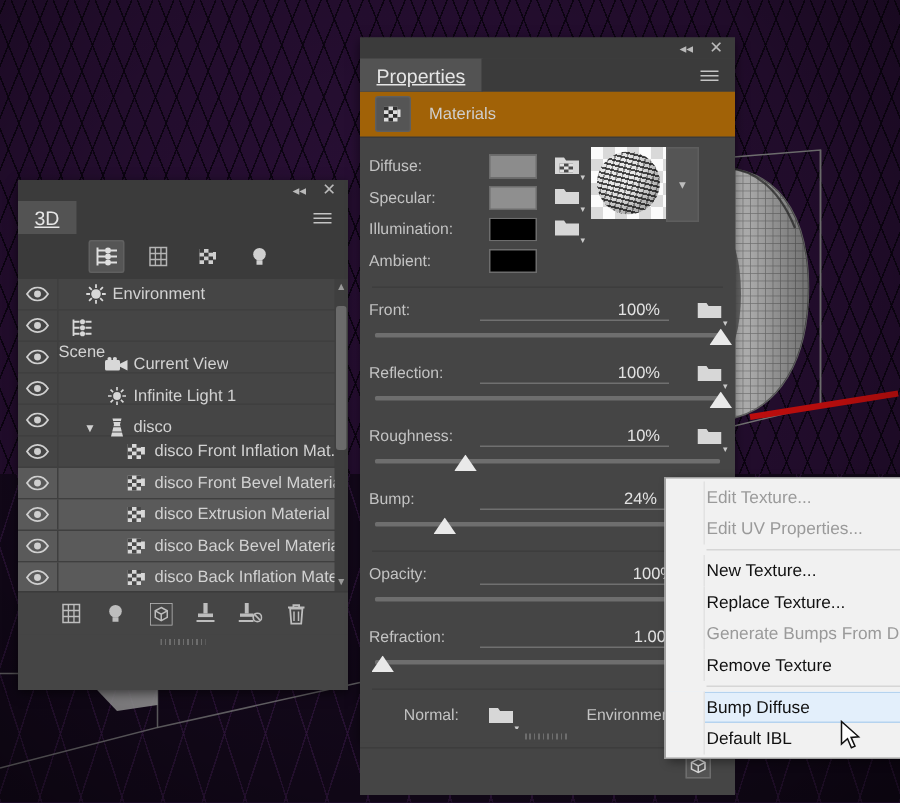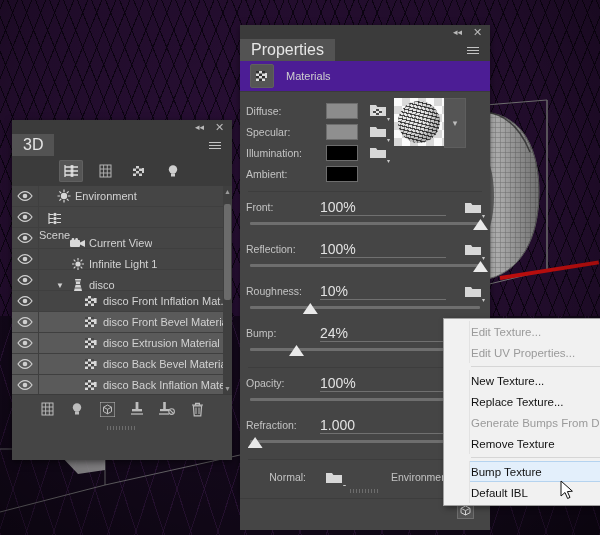--- a/index.html
+++ b/index.html
@@ -37,23 +37,24 @@
 
   
   .panel{position:absolute;background:#454545;box-shadow:0 2px 7px rgba(0,0,0,.55);}
   .panel-topbar{height:14px;background:#3b3b3b;position:relative;}
   .topbar-btn{
     position:absolute;top:1px;width:13px;height:12px;color:#b9b9b9;
     font-size:9px;line-height:12px;text-align:center;cursor:pointer;
   }
   .tabstrip{height:22px;background:#3b3b3b;position:relative;display:flex;align-items:stretch;}
   .tab{
-    background:#535353;color:#e6e6e6;font-size:16px;
+    background:#535353;color:#e6e6e6;font-size:13px;
     display:flex;align-items:center;padding:0 11px;border-right:1px solid #3b3b3b;
     cursor:pointer;
+    text-decoration:underline;
   }
   .tab-fill{flex:1;}
   .menu-burger{
     width:22px;display:flex;flex-direction:column;justify-content:center;
     align-items:center;gap:2px;cursor:pointer;padding-right:6px;
   }
   .menu-burger i{display:block;width:12px;height:1px;background:#c4c4c4;}
 
   
   #panel3d{left:12px;top:120px;width:220px;height:340px;background:#454545;}
@@ -91,21 +92,21 @@
     height:28px;background:#454545;display:flex;align-items:center;
     justify-content:center;gap:14px;border-top:1px solid #3b3b3b;
   }
   .btm-row .bi{width:16px;height:16px;display:flex;align-items:center;justify-content:center;cursor:pointer;}
   .grip{height:9px;background:#454545;display:flex;align-items:center;justify-content:center;}
   .grip i{width:30px;height:4px;
      background:repeating-linear-gradient(90deg,#6d6d6d 0 1px,transparent 1px 3px);}
 
   
   #panelProps{left:240px;top:25px;width:250px;height:470px;}
-  .mat-head{height:30px;background:#4c1d95;display:flex;align-items:center;padding-left:10px;gap:12px;
+  .mat-head{height:30px;background:#a16207;display:flex;align-items:center;padding-left:10px;gap:12px;
     border-bottom:1px solid #3b3b3b;}
   .mat-head .badge{width:22px;height:22px;background:#555;border:1px solid #5f5f5f;
     display:flex;align-items:center;justify-content:center;border-radius:2px;}
   .mat-head .ttl{color:#cfcfcf;font-size:11px;}
   .props-body{background:#454545;padding:8px 0 0 0;position:relative;height:430px;}
   .crow{display:flex;align-items:center;height:21px;padding-left:6px;}
   .crow .cl{width:72px;text-align:left;color:#c3c3c3;font-size:10.5px;padding-right:8px;}
   .swatch{width:30px;height:14px;border:1px solid #6d6d6d;cursor:pointer;}
   .foldbtn{width:17px;height:15px;margin-left:12px;position:relative;cursor:pointer;}
   .foldbtn.active{background:#5f5f5f;box-shadow:inset 0 0 0 1px #6e6e6e;
@@ -127,21 +128,21 @@
   }
   .preview-drop{
     position:absolute;right:24px;top:6px;width:20px;height:48px;background:#555;
     border:1px solid #5e5e5e;display:flex;align-items:center;justify-content:center;
     color:#bdbdbd;font-size:9px;cursor:pointer;
   }
   .divider{height:1px;background:#3d3d3d;margin:7px 8px 6px 8px;}
   .srow{display:flex;align-items:center;height:18px;padding:0 8px 0 6px;}
   .srow .sl{flex:0 0 auto;color:#c3c3c3;font-size:10.5px;min-width:74px;}
   .srow .sv{
-    flex:1;color:#e2e2e2;font-size:14px;padding-right:6px;
+    flex:1;text-align:right;color:#e2e2e2;font-size:11px;padding-right:6px;
     border-bottom:1px solid #707070;margin-right:7px;cursor:text;
   }
   .track{position:relative;height:16px;margin:2px 10px 6px 10px;cursor:pointer;}
   .track .bar{position:absolute;left:0;right:0;top:4px;height:3px;background:#6e6e6e;border-radius:1px;}
   .track .knob{
     position:absolute;top:1px;width:15px;height:11px;margin-left:-7px;
     background:#e9e9e9;clip-path:polygon(50% 0,100% 100%,0 100%);
   }
   .nrow{display:flex;align-items:center;height:22px;padding-left:6px;}
   .nrow .nl{color:#c3c3c3;font-size:10.5px;}
@@ -703,21 +704,21 @@
         <span class="mi-gutter"></span>
         <span>Generate Bumps From D</span>
       </div>
       <div class="mi">
         <span class="mi-gutter"></span>
         <span>Remove Texture</span>
       </div>
       <div class="mi-sep"></div>
       <div class="mi hl">
         <span class="mi-gutter"></span>
-        <span>Bump Texture</span>
+        <span>Bump Diffuse</span>
       </div>
       <div class="mi">
         <span class="mi-gutter"></span>
         <span>Default IBL</span>
       </div>
     </div>
 </div>
 
 <svg id="cursor" viewBox="0 0 14 20">
   <path d="M1 1 L1 16 L5 12.5 L7.6 18.5 L10 17.4 L7.4 11.6 L12.4 11.2 Z" fill="#fff" stroke="#111" stroke-width="1"></path>

